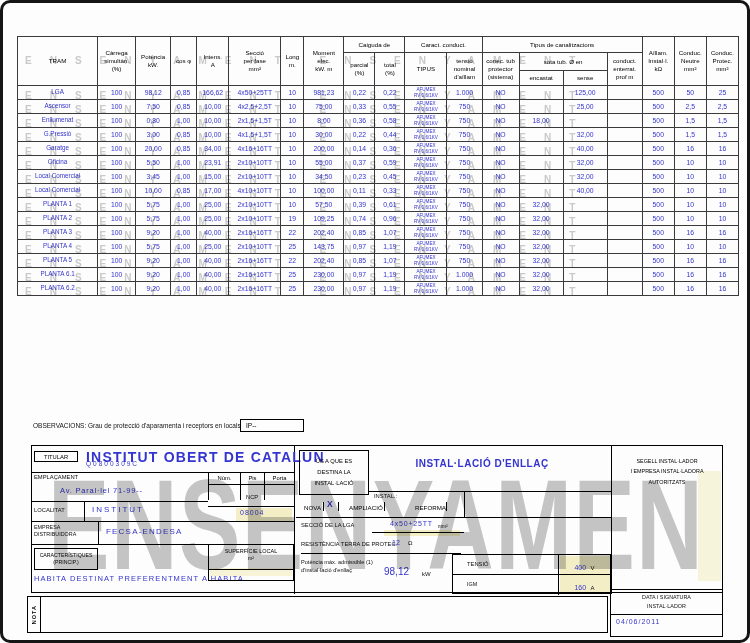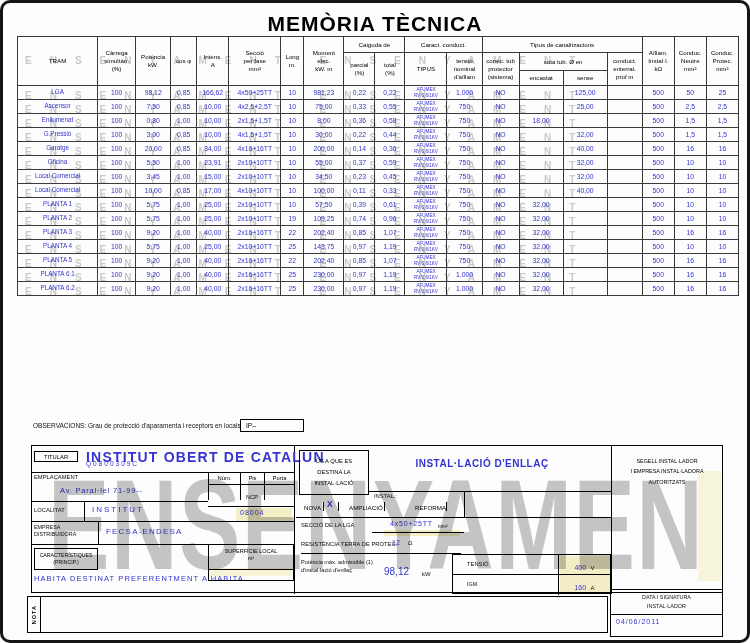--- a/index.html
+++ b/index.html
@@ -158,21 +158,20 @@
   .data-box { left: 607px; top: 586px; width: 113px; height: 48px; border: 1.5px solid #000; }
   .data-label { position: absolute; left: 0; top: 3px; width: 100%; text-align: center; line-height: 1.7; }
   .data-divider { position: absolute; left: 0; top: 24px; width: 100%; border-top: 1px solid #000; }
   .data-val { position: absolute; left: 5px; top: 28px; font-size: 7px; letter-spacing: 1px; }
 </style>
 </head>
 <body>
 
 <div class="page">
 
-  <div class="doc-title">MEMÒRIA TÈCNICA</div>
 
   <table class="mem-table">
     <colgroup id="colgroup">
         <col style="width: 80px;">
         <col style="width: 38px;">
         <col style="width: 35px;">
         <col style="width: 26px;">
         <col style="width: 32px;">
         <col style="width: 52px;">
         <col style="width: 23px;">

